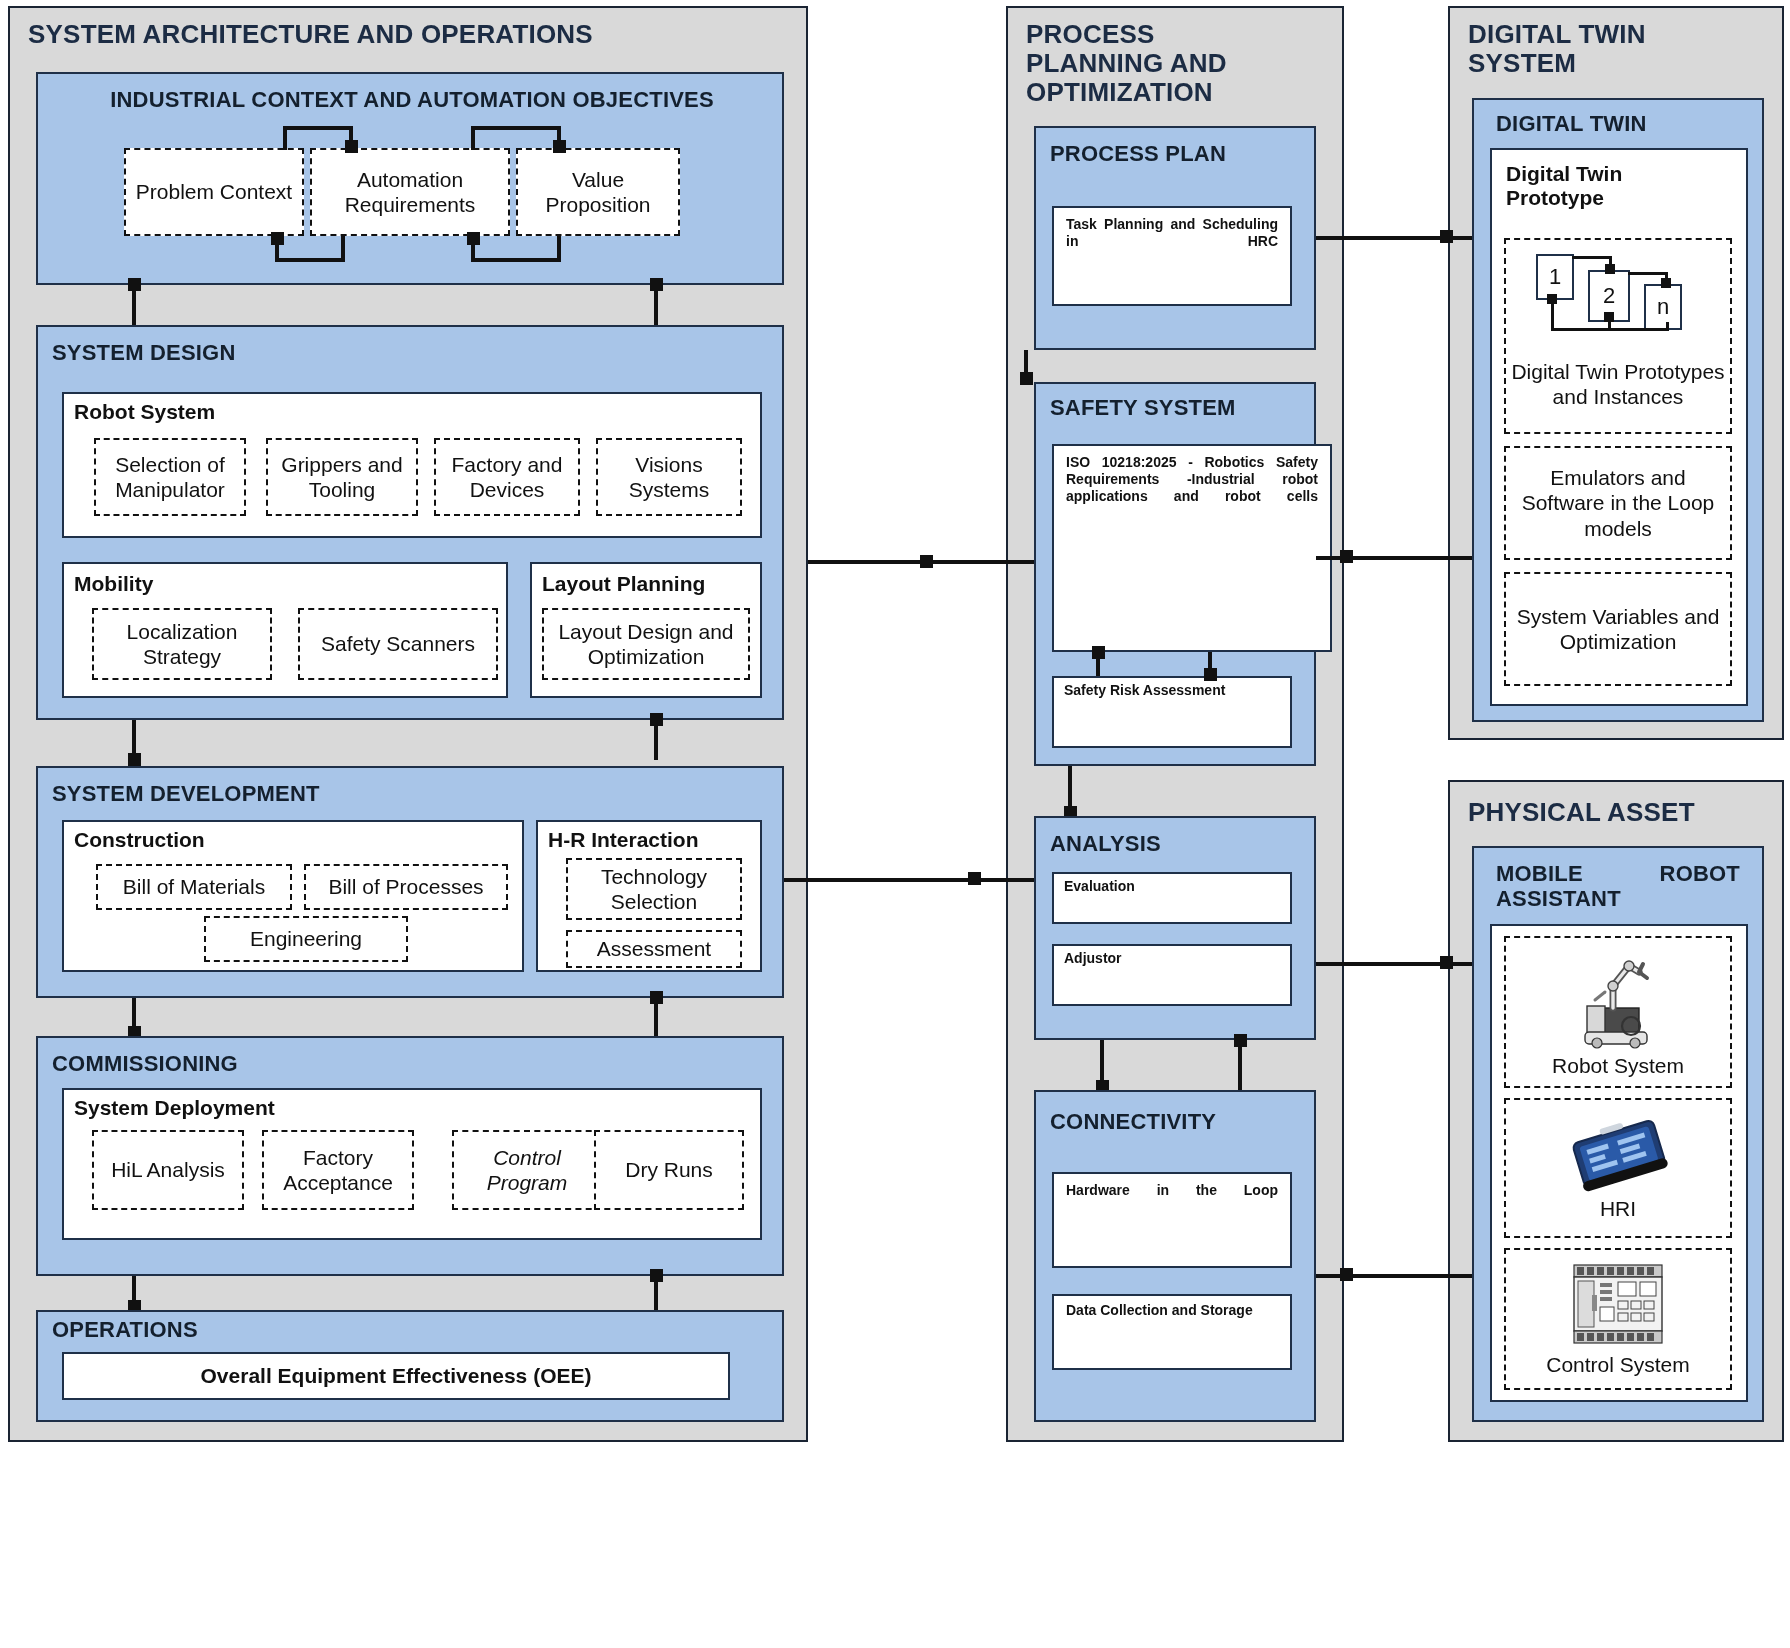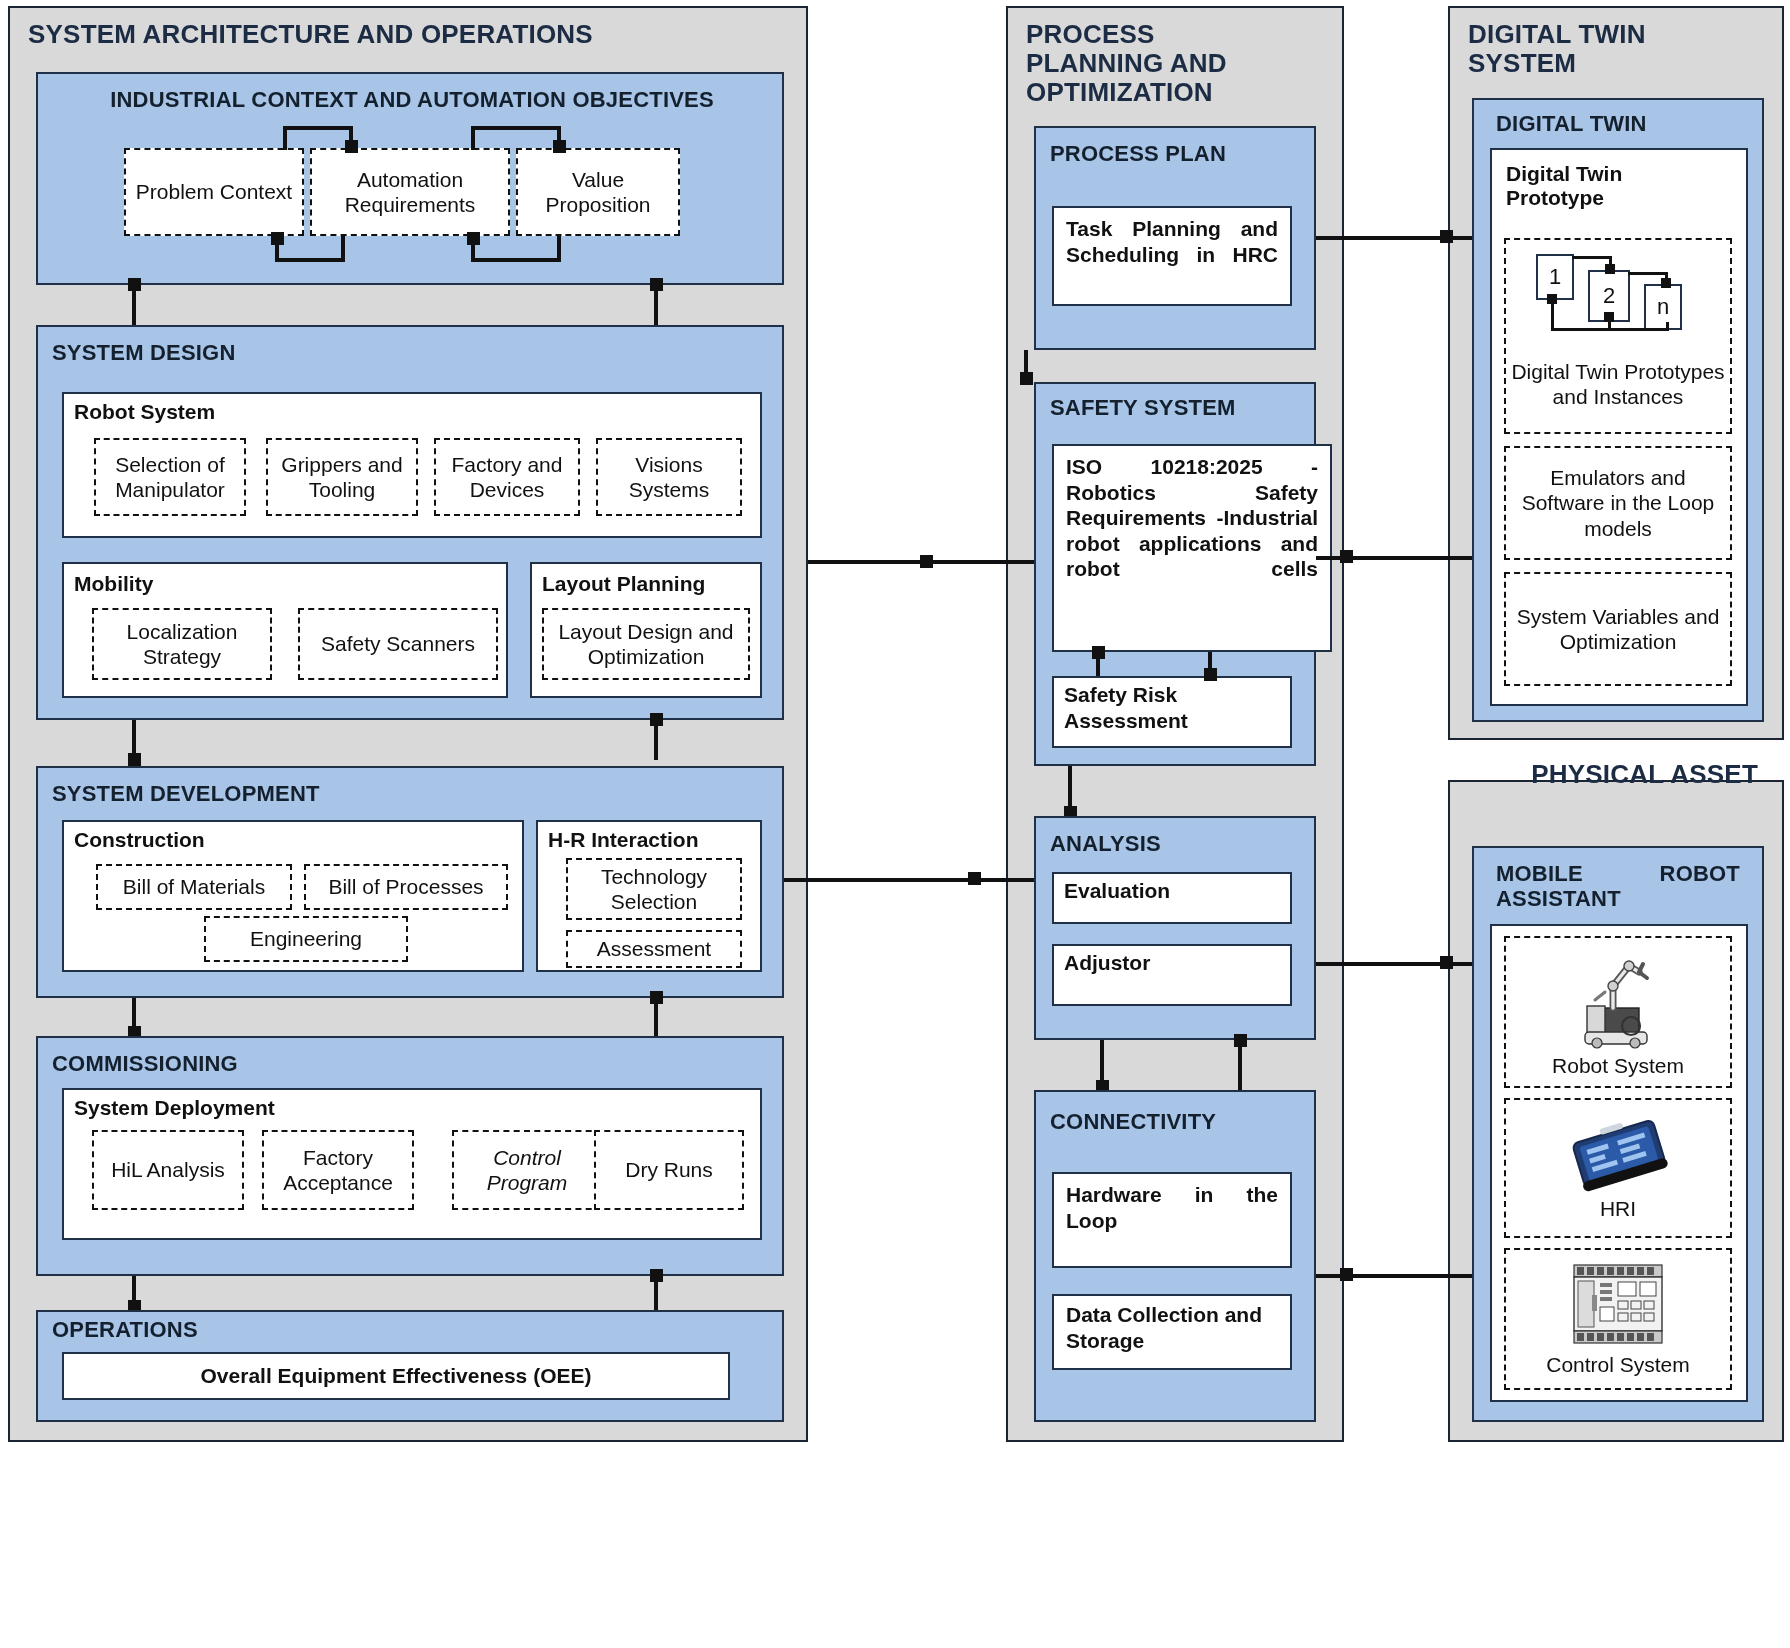--- a/index.html
+++ b/index.html
@@ -11,21 +11,21 @@
   .grey{background:#d9d9d9;border:2px solid #1a2433;}
   .blue{background:#a8c5e8;border:2px solid #1f3048;}
   .white{background:#ffffff;border:2px solid #1f3048;}
   .dashed{background:#ffffff;border:2px dashed #111111;}
 
   .colhdr{font-weight:bold;font-size:26px;color:#1c2c44;letter-spacing:.2px;line-height:1.12;}
   .secthdr{font-weight:bold;font-size:22px;color:#14202e;letter-spacing:.2px;line-height:1.12;}
   .subhdr{font-weight:bold;font-size:21px;color:#111111;line-height:1.12;}
   .leaf{font-size:21px;color:#111111;line-height:1.2;text-align:center;
         display:flex;align-items:center;justify-content:center;padding:2px 4px;}
-  .leafb{font-weight:bold;font-size:21px;color:#111;line-height:1.22;
+  .leafb{font-weight:bold;font-size:14px;color:#111;line-height:1.22;
         display:flex;align-items:center;padding:4px 10px;}
   .just{text-align:justify;text-align-last:justify;}
   .leafb.just{display:block;}
   .center{display:flex;align-items:center;justify-content:center;text-align:center;}
 
   
   .ln{position:absolute;background:#111111;}
   .vln{width:4px;}
   .hln{height:4px;}
   .sq{position:absolute;width:13px;height:13px;background:#111111;}
@@ -223,21 +223,21 @@
       <div class="ln vln" style="left:102px;top:78px;height:12px;width:3px;"></div>
       <div class="sq" style="left:98px;top:72px;width:10px;height:10px;"></div>
     </div>
     <div class="leaf" style="height:92px;">Digital Twin Prototypes and Instances</div>
   </div>
 
   <div class="abs dashed leaf" style="left:1504px;top:572px;width:228px;height:114px;">System Variables and Optimization</div>
   <div class="abs dashed leaf" style="left:1504px;top:446px;width:228px;height:114px;">Emulators and Software in the Loop models</div>
 
   <div class="abs grey" style="left:1448px;top:780px;width:336px;height:662px;"></div>
-  <div class="abs colhdr" style="left:1468px;top:760px;width:290px;text-align:right;">PHYSICAL ASSET</div>
+  <div class="abs colhdr" style="left:1468px;top:798px;width:290px;">PHYSICAL ASSET</div>
 
   <div class="abs blue" style="left:1472px;top:846px;width:292px;height:576px;"></div>
   <div class="abs secthdr just" style="left:1496px;top:862px;width:244px;">MOBILE ROBOT ASSISTANT</div>
 
   <div class="abs white" style="left:1490px;top:924px;width:258px;height:478px;"></div>
 
   <div class="abs dashed iconbox" style="left:1504px;top:936px;width:228px;height:152px;">
     <svg width="82" height="104" viewBox="0 0 82 104">
       <rect x="24" y="62" width="38" height="26" fill="#4a4a4a" stroke="#222" stroke-width="1.4"></rect>
       <rect x="10" y="60" width="18" height="28" fill="#d8d8d8" stroke="#333" stroke-width="1.4"></rect>

